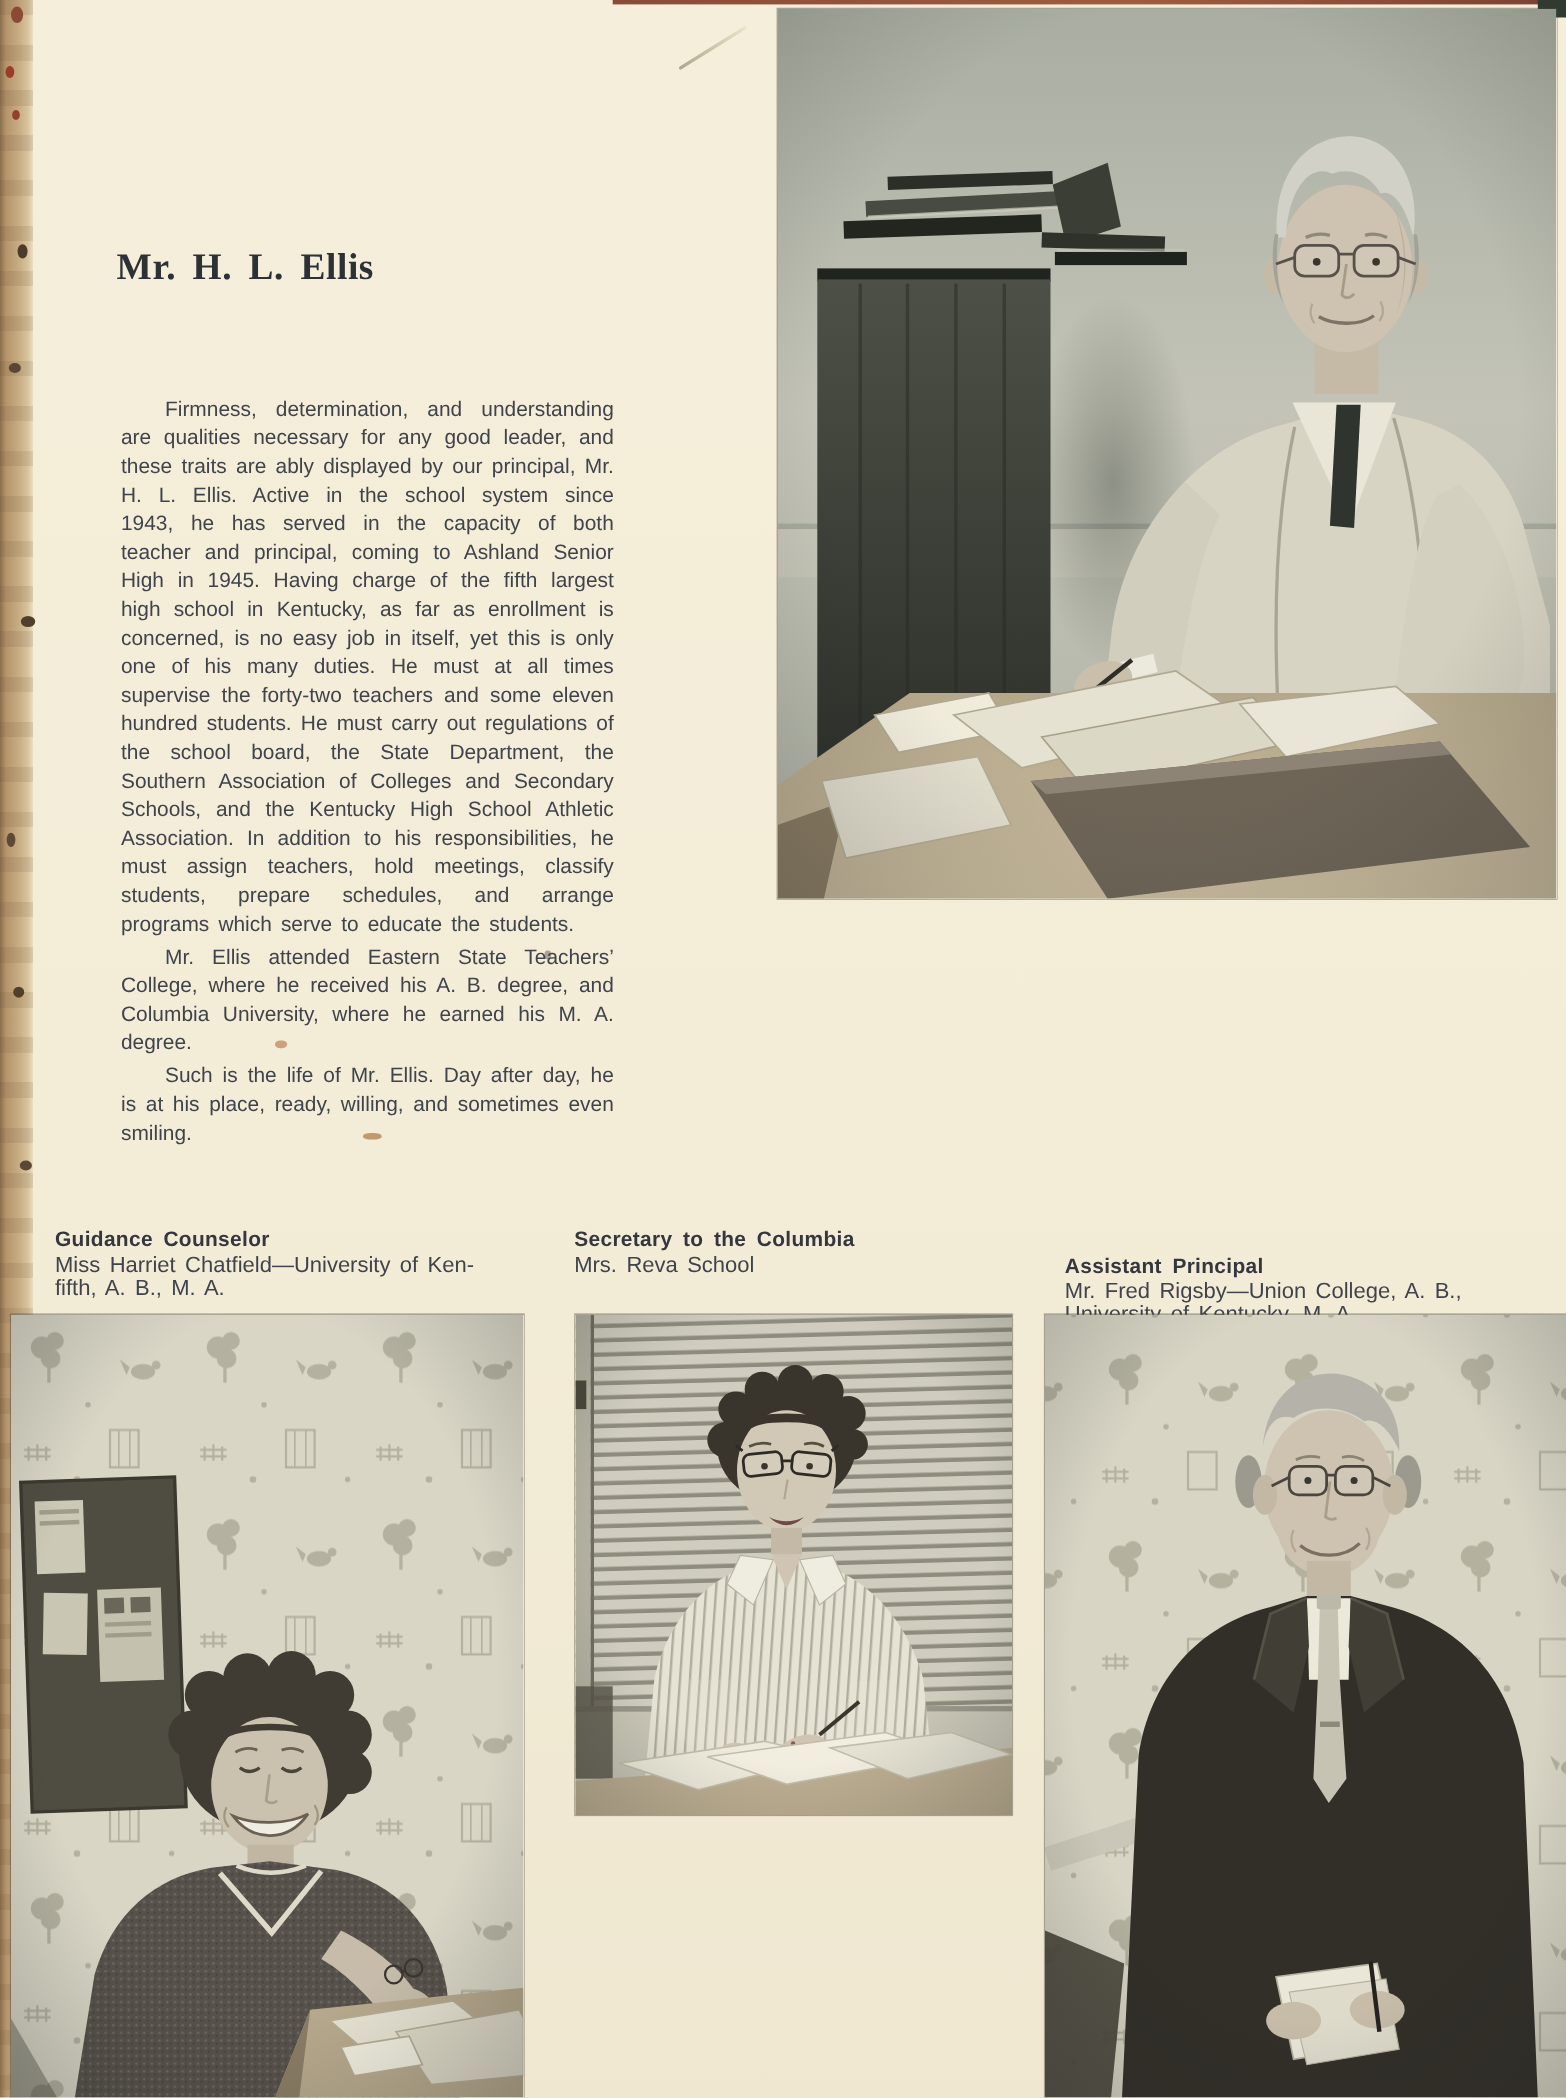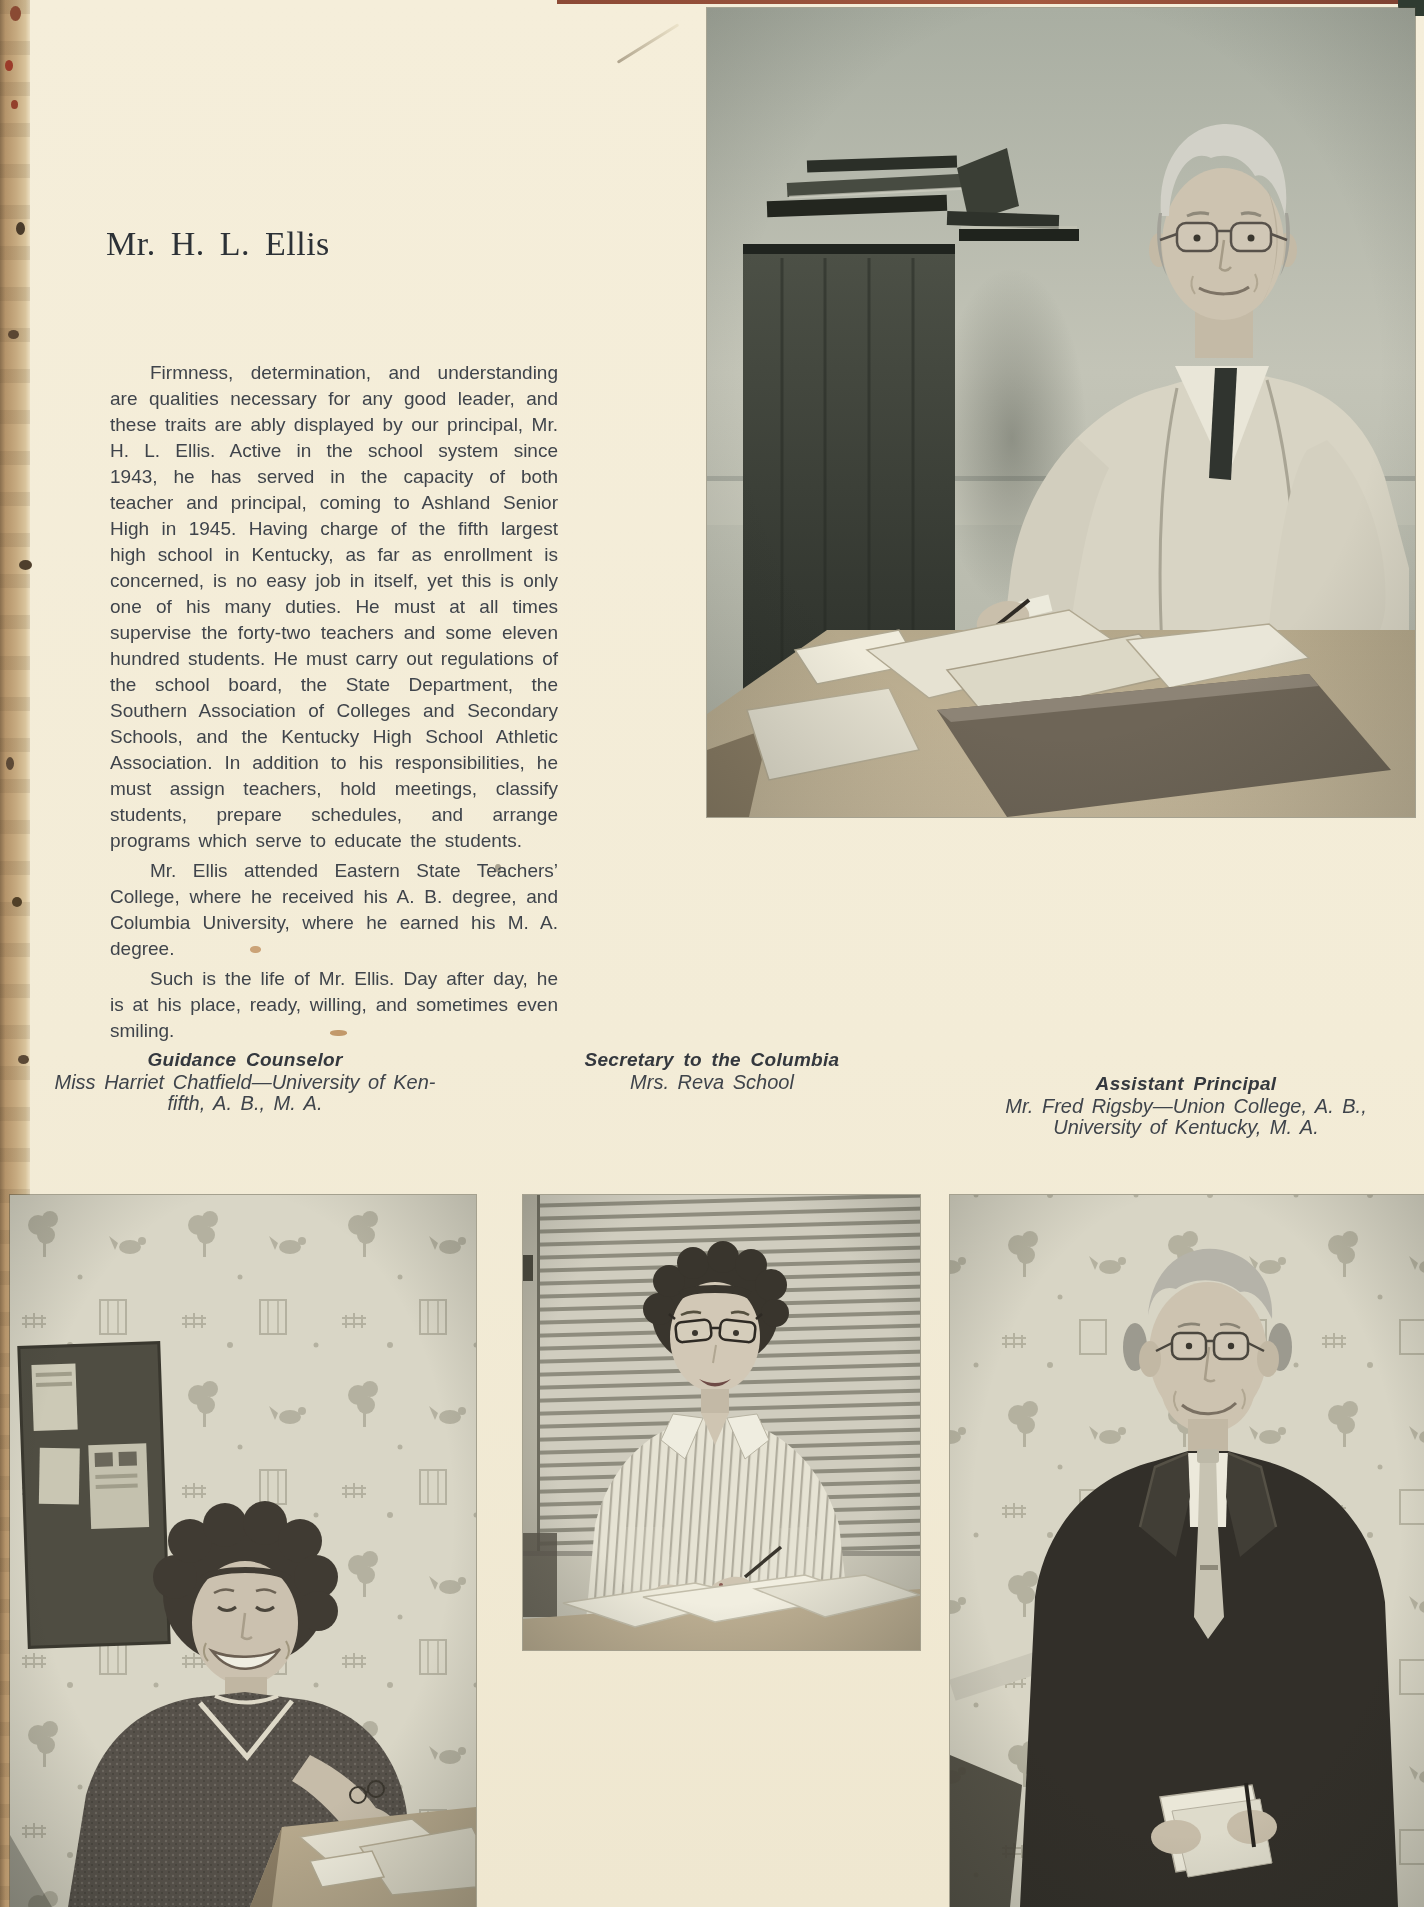--- a/index.html
+++ b/index.html
@@ -6,25 +6,25 @@
   .page{position:relative;width:1424px;height:1907px;background:linear-gradient(180deg,#f5eeda 0%,#f3ecd7 55%,#efe7d0 100%);overflow:hidden;font-family:"Liberation Sans",sans-serif;}
   
   .binding{position:absolute;left:0;top:0;width:30px;height:100%;background:linear-gradient(90deg,#8a6f4e 0%,#b5946a 18%,#c7ab81 55%,#d9c49c 85%,#ecdfc2 100%);}
   .binding::after{content:"";position:absolute;inset:0;background:repeating-linear-gradient(180deg,rgba(90,70,45,.12) 0 14px,rgba(0,0,0,0) 14px 41px);}
   .stain{position:absolute;border-radius:50%;}
   
   .top-line{position:absolute;left:557px;top:0;width:867px;height:4px;background:linear-gradient(90deg,#8c4a36,#a5593f 55%,#7c4030);}
   .corner-dark{position:absolute;right:0;top:0;width:26px;height:16px;background:#2f3b31;border-bottom-left-radius:10px;}
   .scratch{position:absolute;left:612px;top:42px;width:72px;height:3px;background:linear-gradient(90deg,rgba(120,105,80,.55),rgba(235,226,200,.9));transform:rotate(-32deg);border-radius:2px;}
   
-  .title{position:absolute;left:106px;top:202px;font-family:"Liberation Serif",serif;font-weight:normal;font-size:34px;letter-spacing:.5px;word-spacing:6px;color:#2c3136;}
+  .title{position:absolute;left:106px;top:202px;font-family:"Liberation Serif",serif;font-weight:bold;font-size:34px;letter-spacing:.5px;word-spacing:6px;color:#2c3136;}
   .bodycol{position:absolute;left:106px;top:356px;width:456px;color:#3f444b;font-size:19px;line-height:26px;text-align:justify;word-spacing:3px;}
   .bodycol p{margin:4px;text-indent:40px;}
   
-  .caption{position:absolute;top:1048px;text-align:center;font-style:italic;}
+  .caption{position:absolute;top:1116px;}
   .cap-role{font-weight:bold;font-size:19px;color:#34383e;letter-spacing:.3px;word-spacing:4px;line-height:24px;}
   .cap-name{font-size:20px;color:#3f444b;line-height:21px;word-spacing:3px;}
   .cap-1{left:50px;width:390px;}
   .cap-2{left:522px;width:380px;}
   .cap-3{left:968px;width:436px;margin-top:24px;}
   
   .photo{position:absolute;overflow:hidden;box-shadow:0 0 0 1px rgba(70,70,58,.45);}
   .photo svg{display:block;width:100%;height:100%;}
   .ph-ellis{left:707px;top:8px;width:708px;height:809px;}
   .ph-chatfield{left:10px;top:1195px;width:466px;height:712px;}

